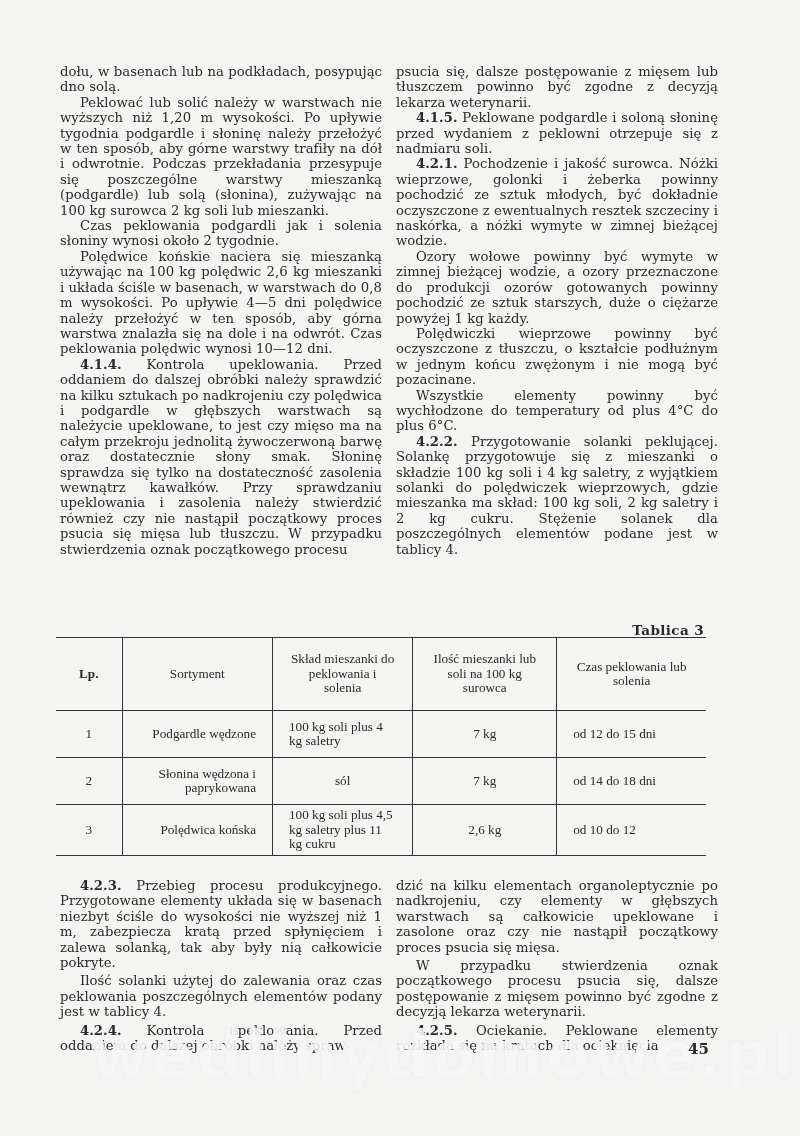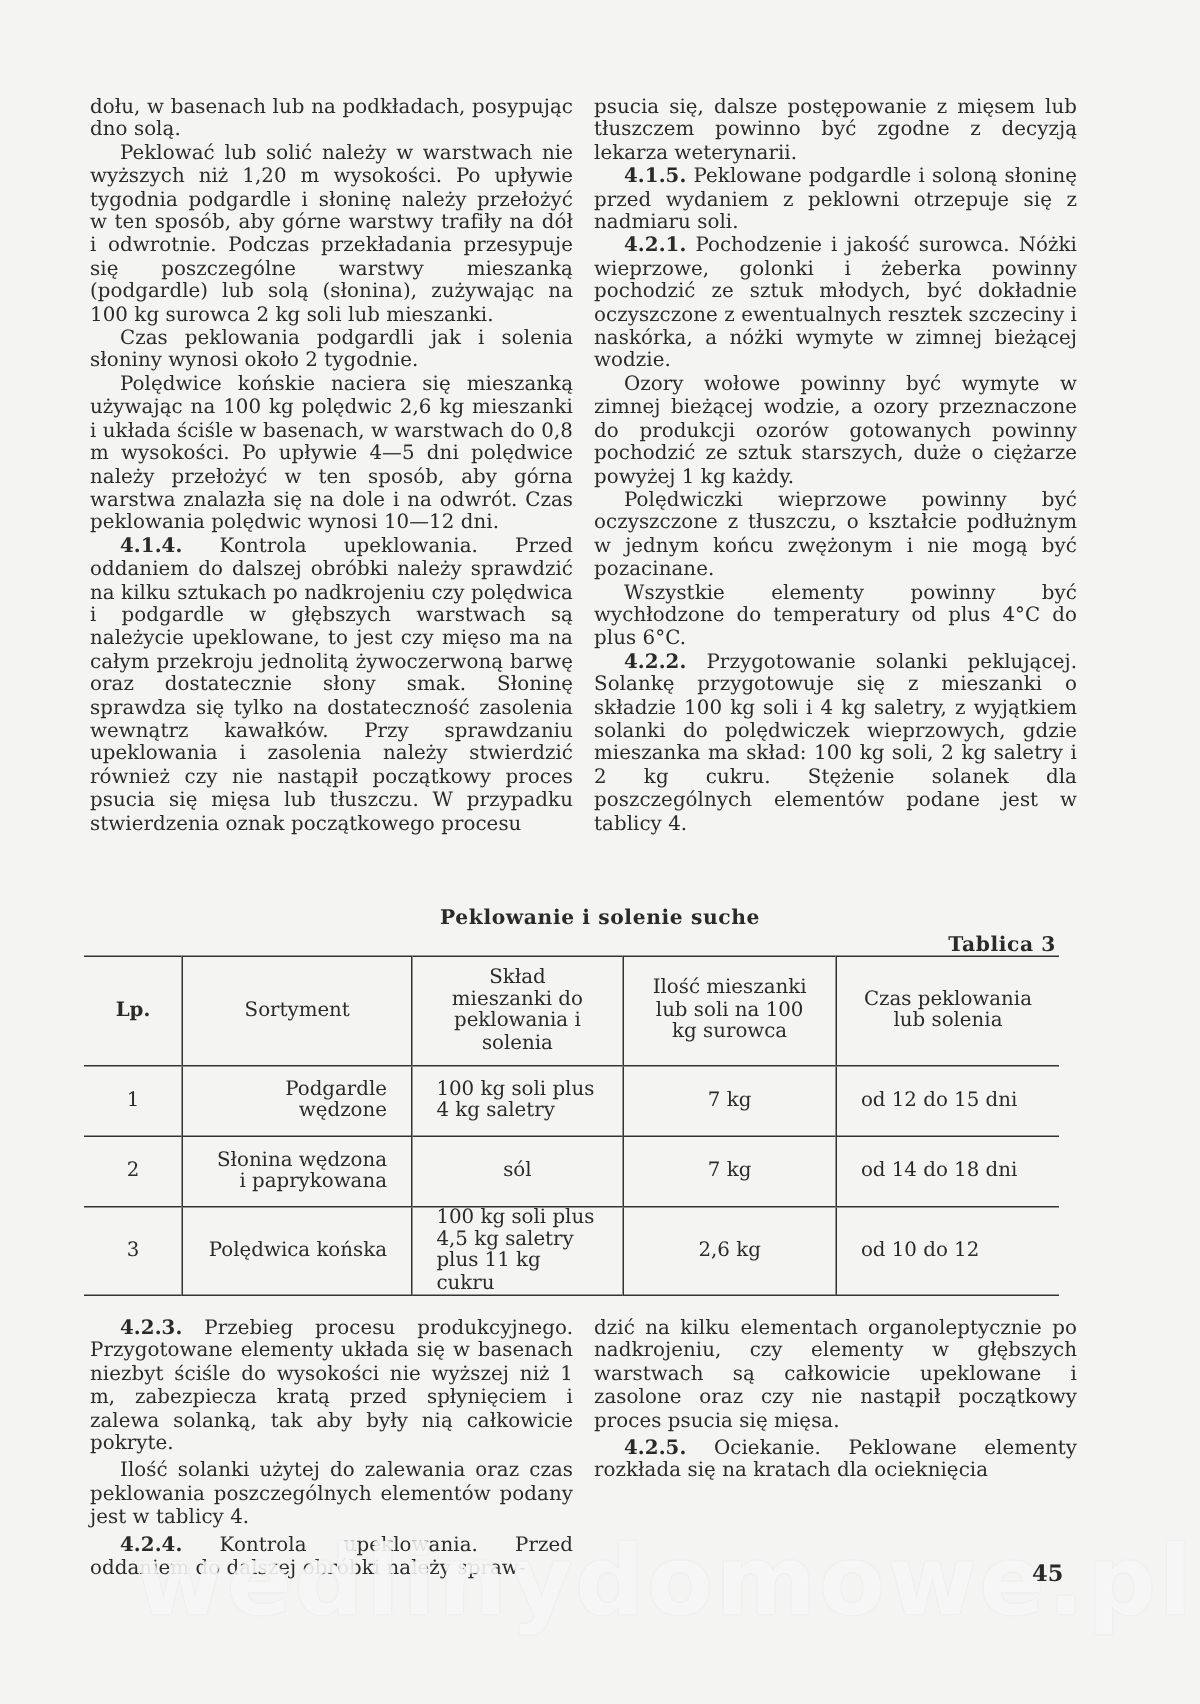--- a/index.html
+++ b/index.html
@@ -40,20 +40,21 @@
       position: absolute; left: 56px; top: 637px; width: 650px;
       border-collapse: collapse;
       font-size: 13.2px; line-height: 14.5px;
     }
     table.t3 th, table.t3 td {
       border-left: 1.2px solid #333;
       border-right: 1.2px solid #333;
       padding: 0 16px;
       font-weight: normal;
       vertical-align: middle;
+      font-family: Liberation Serif, serif;
     }
     table.t3 th:first-child, table.t3 td:first-child { border-left: none; }
     table.t3 th:last-child, table.t3 td:last-child { border-right: none; }
     table.t3 thead tr { border-top: 1.6px solid #333; border-bottom: 1.6px solid #333; }
     table.t3 thead th { height: 72px; text-align: center; }
     table.t3 tbody tr { border-bottom: 1.3px solid #333; }
     table.t3 tbody tr:last-child { border-bottom: 1.8px solid #333; }
     table.t3 tbody td { height: 46px; }
     table.t3 tbody tr:last-child td { height: 50px; }
     .c-lp { width: 42px; text-align: center; }
@@ -93,21 +94,20 @@
   <div class="col col-right-top">
     <p class="noind"><span>psucia się, dalsze postępowanie z mięsem lub tłuszczem powinno być zgodne z decyzją lekarza weterynarii.</span></p>
     <p><b class="sec">4.1.5.</b><span> Peklowane podgardle i soloną słoninę przed wydaniem z peklowni otrzepuje się z nadmiaru soli.</span></p>
     <p><b class="sec">4.2.1.</b><span> Pochodzenie i jakość surowca. Nóżki wieprzowe, golonki i żeberka powinny pochodzić ze sztuk młodych, być dokładnie oczyszczone z ewentualnych resztek szczeciny i naskórka, a nóżki wymyte w zimnej bieżącej wodzie.</span></p>
     <p><span>Ozory wołowe powinny być wymyte w zimnej bieżącej wodzie, a ozory przeznaczone do produkcji ozorów gotowanych powinny pochodzić ze sztuk starszych, duże o ciężarze powyżej 1 kg każdy.</span></p>
     <p><span>Polędwiczki wieprzowe powinny być oczyszczone z tłuszczu, o kształcie podłużnym w jednym końcu zwężonym i nie mogą być pozacinane.</span></p>
     <p><span>Wszystkie elementy powinny być wychłodzone do temperatury od plus 4°C do plus 6°C.</span></p>
     <p><b class="sec">4.2.2.</b><span> Przygotowanie solanki peklującej. Solankę przygotowuje się z mieszanki o składzie 100 kg soli i 4 kg saletry, z wyjątkiem solanki do polędwiczek wieprzowych, gdzie mieszanka ma skład: 100 kg soli, 2 kg saletry i 2 kg cukru. Stężenie solanek dla poszczególnych elementów podane jest w tablicy 4.</span></p>
   </div>
 
-  <div class="table-title">Peklowanie i solenie suche</div>
   <div class="table-num">Tablica 3</div>
 
   <table class="t3">
     <thead>
       <tr>
         <th class="c-lp lp-head">Lp.</th>
         <th class="c-sort" style="text-align:center">Sortyment</th>
         <th class="c-sklad" style="text-align:center">Skład mieszanki do peklowania i solenia</th>
         <th class="c-ilosc">Ilość mieszanki lub soli na 100 kg surowca</th>
         <th class="c-czas">Czas peklowania lub solenia</th>
@@ -139,18 +139,19 @@
   </table>
 
   <div class="col col-left-bot">
     <p><b class="sec">4.2.3.</b><span> Przebieg procesu produkcyjnego. Przygotowane elementy układa się w basenach niezbyt ściśle do wysokości nie wyższej niż 1 m, zabezpiecza kratą przed spłynięciem i zalewa solanką, tak aby były nią całkowicie pokryte.</span></p>
     <p style="margin-top:3px"><span>Ilość solanki użytej do zalewania oraz czas peklowania poszczególnych elementów podany jest w tablicy 4.</span></p>
     <p style="margin-top:3px"><b class="sec">4.2.4.</b><span> Kontrola upeklowania. Przed oddaniem do dalszej obróbki należy spraw-</span></p>
   </div>
 
   <div class="col col-right-bot">
     <p class="noind"><span>dzić na kilku elementach organoleptycznie po nadkrojeniu, czy elementy w głębszych warstwach są całkowicie upeklowane i zasolone oraz czy nie nastąpił początkowy proces psucia się mięsa.</span></p>
+    <p style="margin-top:3px"><span>W przypadku stwierdzenia oznak początkowego procesu psucia się, dalsze postępowanie z mięsem powinno być zgodne z decyzją lekarza weterynarii.</span></p>
     <p style="margin-top:3px"><b class="sec">4.2.5.</b><span> Ociekanie. Peklowane elementy rozkłada się na kratach dla ocieknięcia</span></p>
   </div>
 
   <div class="watermark">wedlinydomowe.pl</div>
   <div class="page-number">45</div>
 </div>
 
 </body></html>

